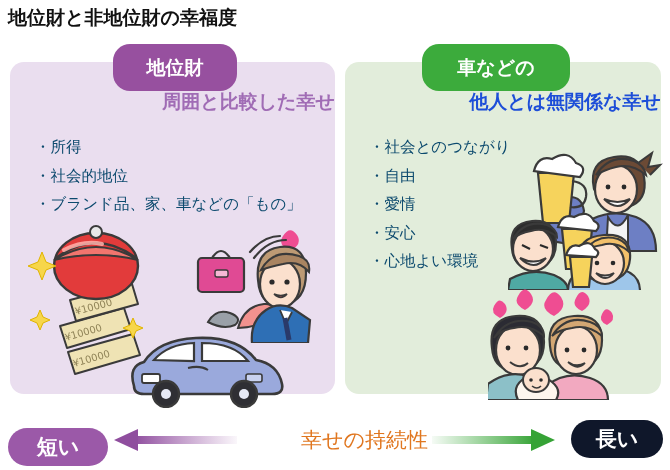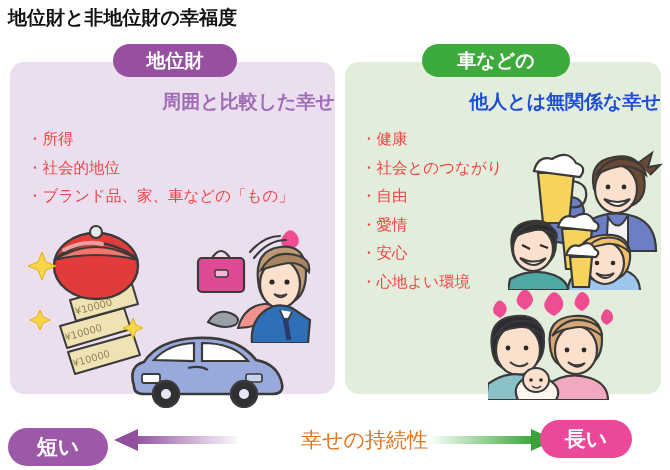--- a/index.html
+++ b/index.html
@@ -31,54 +31,54 @@
   #panel-status{
     left:10px;top:62px;width:325px;height:332px;
     background:#eadeef;
   }
   #panel-nonstatus{
     left:345px;top:62px;width:316px;height:332px;
     background:#e2eddb;
   }
   .badge{
     position:absolute;top:44px;
-    border-radius:17px;height:33px;
+    border-radius:17px;height:47px;
     display:flex;align-items:center;justify-content:center;
     color:#ffffff;font-size:19px;font-weight:bold;
     z-index:5;
   }
   #badge-status{left:113px;width:124px;background:#97509f;}
   #badge-nonstatus{left:422px;width:148px;background:#3ba githubdummy;}
   #badge-nonstatus{left:422px;width:148px;background:#3cab3c;}
   .panel-heading{
     position:absolute;text-align:right;
     font-size:19px;font-weight:bold;line-height:1;
   }
   #heading-status{left:10px;top:92px;width:325px;color:#a06cb5;}
   #heading-nonstatus{left:345px;top:92px;width:316px;color:#1d4ed8;}
   .bullet-list{
-    position:absolute;margin:4px;padding:0;list-style:none;
-    color:#ef4444;
+    position:absolute;margin:12px;padding:0;list-style:none;
+    color:#0c4a6e;
   }
   .bullet-list li{
     font-size:15px;line-height:1;margin-bottom:11px;white-space:nowrap;
   }
   #list-status{left:23px;top:128px;}
   #list-status li{font-size:15.5px;margin-bottom:13px;}
   #list-nonstatus{left:357px;top:128px;}
   #list-nonstatus li{font-size:15.5px;margin-bottom:13px;}
   
   #bottom-band{position:absolute;left:0;top:408px;width:670px;height:62px;}
   .endpill{
     position:absolute;top:12px;height:38px;border-radius:19px;
     display:flex;align-items:center;justify-content:center;
     color:#ffffff;font-size:21px;font-weight:bold;
   }
   #pill-short{left:8px;width:100px;background:#9b59a8;margin-top:8px;}
-  #pill-long{left:540px;width:92px;background:#ec4899;text-align:center;}
+  #pill-long{left:571px;width:92px;background:#0f172a;text-align:center;}
   #arrow-left{position:absolute;left:112px;top:20px;}
   #arrow-right{position:absolute;left:432px;top:20px;}
   #duration-label{
     position:absolute;left:248px;top:18px;width:180px;
     text-align:right;color:#e0761f;font-size:21px;font-weight:normal;
   }
   
   .illus{position:absolute;}
 </style>
 </head>
@@ -157,21 +157,20 @@
   <circle cx="46" cy="64" r="13" fill="#2f2f34" stroke="#3a3a3a" stroke-width="2.4"></circle>
   <circle cx="46" cy="64" r="5" fill="#e6e9f5"></circle>
   <circle cx="124" cy="64" r="13" fill="#2f2f34" stroke="#3a3a3a" stroke-width="2.4"></circle>
   <circle cx="124" cy="64" r="5" fill="#e6e9f5"></circle>
 </svg>
 
 <div class="panel" id="panel-nonstatus"></div>
 <div class="badge" id="badge-nonstatus">車などの</div>
 <div class="panel-heading" id="heading-nonstatus">他人とは無関係な幸せ</div>
 <ul class="bullet-list" id="list-nonstatus">
-  <li>・健康</li>
   <li>・社会とのつながり</li>
   <li>・自由</li>
   <li>・愛情</li>
   <li>・安心</li>
   <li>・心地よい環境</li>
 </ul>
 
 <svg class="illus" style="left:508px;top:145px;" width="156" height="145" viewBox="0 0 156 145">
 
   <g>

